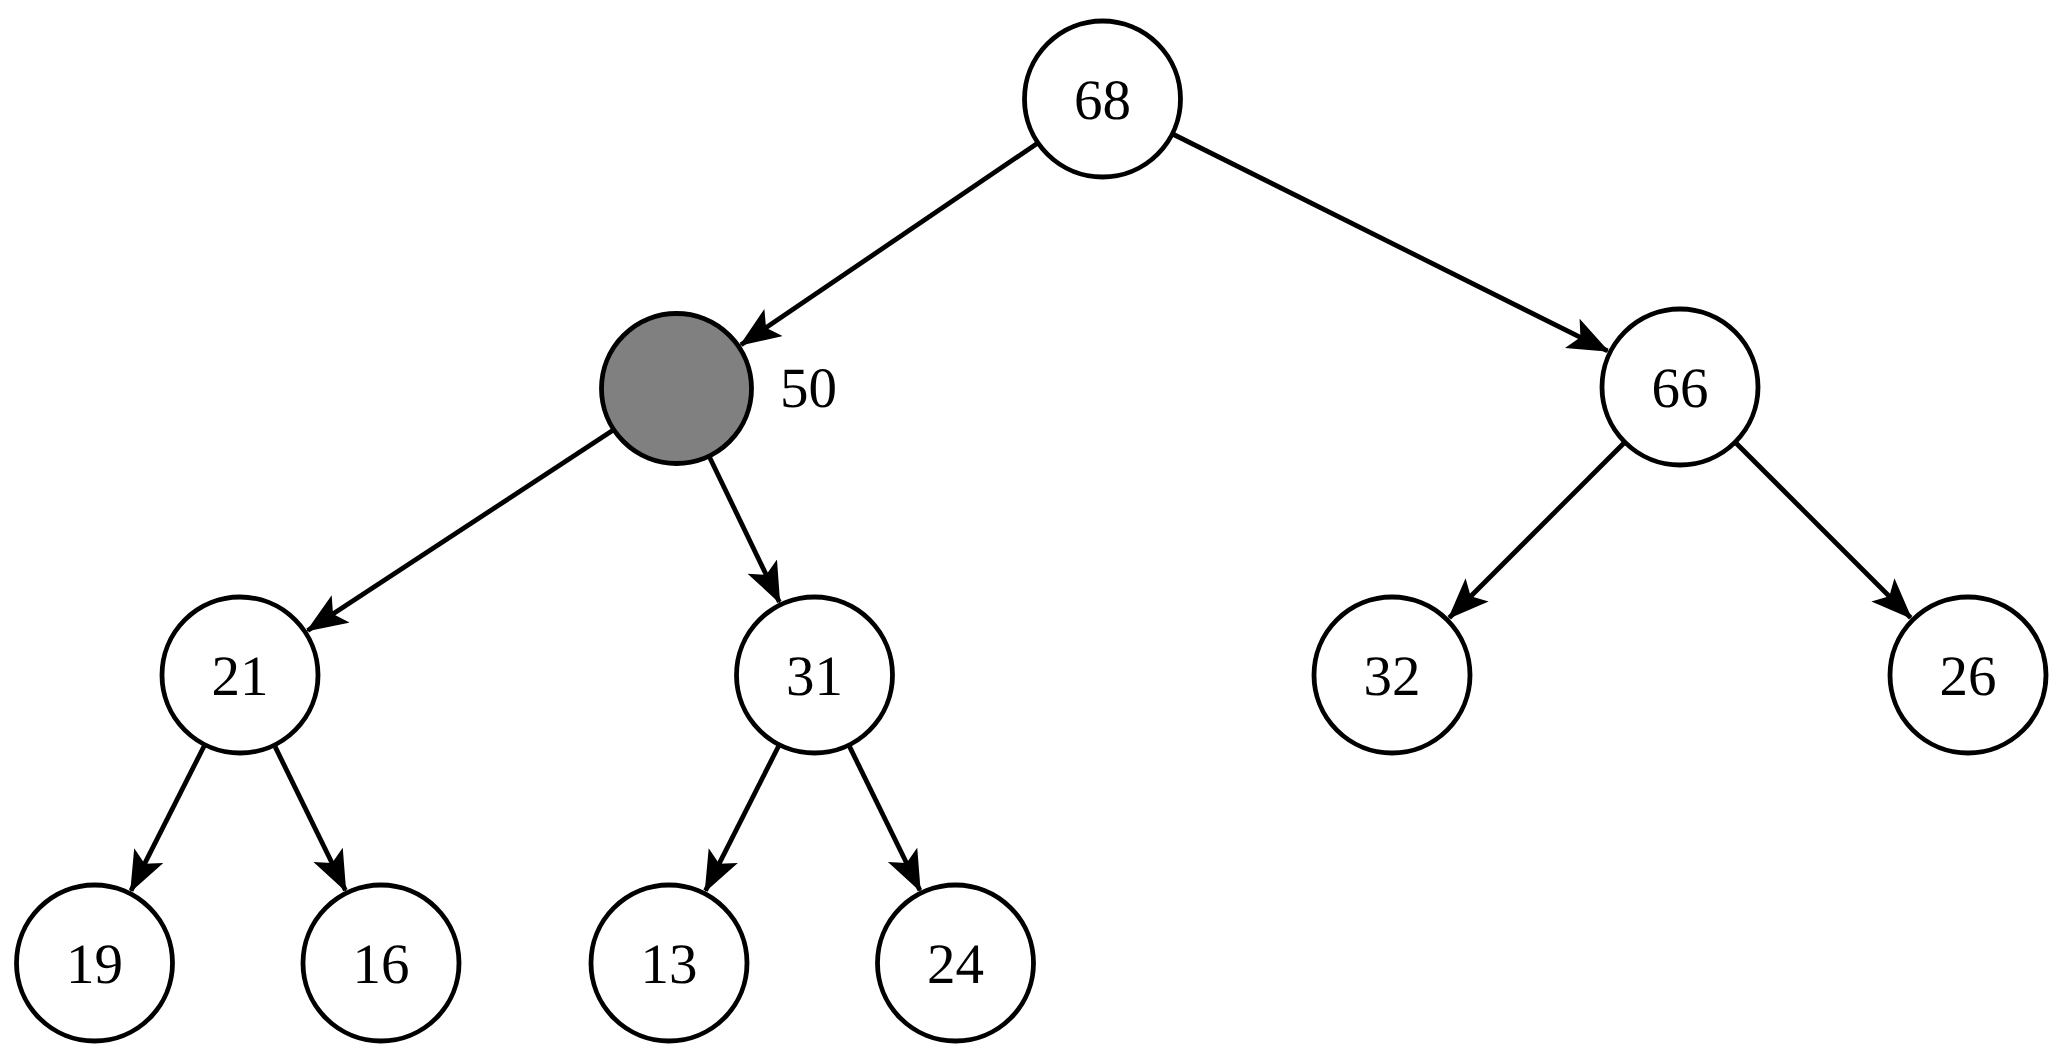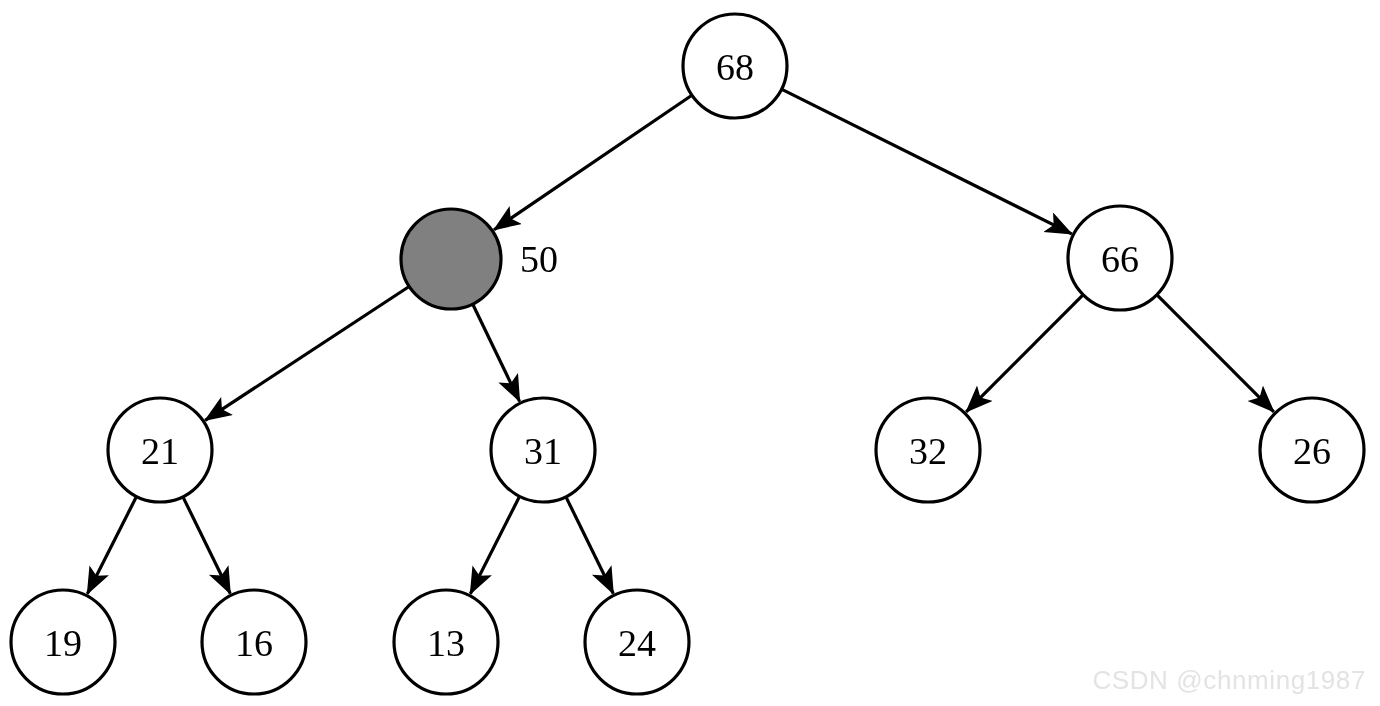--- a/index.html
+++ b/index.html
@@ -124,15 +124,14 @@
           <circle cx="446" cy="642" r="52" class="node-circle node-fill-white"></circle>
           <text x="446" y="643" class="node-label">13</text>
         </g>
         <g>
           <circle cx="637" cy="642" r="52" class="node-circle node-fill-white"></circle>
           <text x="637" y="643" class="node-label">24</text>
         </g>
       </g>
   </svg>
 
-  <div class="watermark">CSDN @chnming1987</div>
 
 </div>
 
 </body></html>

